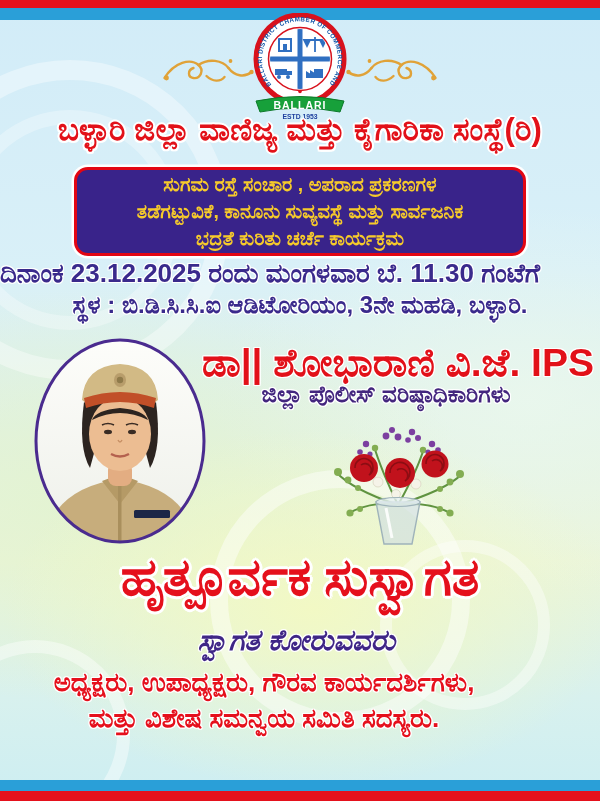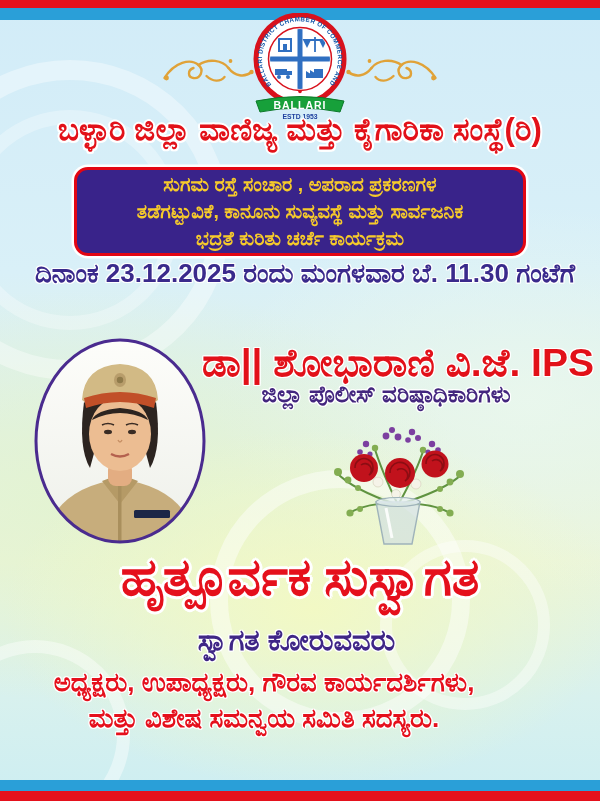--- a/index.html
+++ b/index.html
@@ -31,26 +31,26 @@
   .ow{text-shadow:2px 0 0 #fff,-2px 0 0 #fff,0 2px 0 #fff,0 -2px 0 #fff,1.5px 1.5px 0 #fff,-1.5px 1.5px 0 #fff,1.5px -1.5px 0 #fff,-1.5px -1.5px 0 #fff;}
   .ow-thin{text-shadow:1px 0 0 #fff,-1px 0 0 #fff,0 1px 0 #fff,0 -1px 0 #fff,1px 1px 0 #fff,-1px -1px 0 #fff,1px -1px 0 #fff,-1px 1px 0 #fff;}
   .ow-big{text-shadow:3px 0 0 #fff,-3px 0 0 #fff,0 3px 0 #fff,0 -3px 0 #fff,2px 2px 0 #fff,-2px 2px 0 #fff,2px -2px 0 #fff,-2px -2px 0 #fff;font-family:Liberation Serif, serif;}
   .title{left:0;top:112px;width:600px;font-size:31px;font-weight:bold;color:#e21119;white-space:nowrap;letter-spacing:0.2px;}
   .notice-box{
     left:74px;top:167px;width:452px;height:89px;background:#39238a;
     border:3px solid #e30613;border-radius:14px;box-shadow:0 0 0 2.5px #ffffff;
     display:flex;flex-direction:column;justify-content:center;padding:2px 8px;
   }
   .notice-line{color:#f6ca2b;font-weight:bold;font-size:19.5px;line-height:27px;text-align:center;white-space:nowrap;}
-  .date-line{left:0;top:258px;width:508px;font-size:26px;font-weight:bold;color:#3a2a8c;white-space:nowrap;margin-left:35px;}
+  .date-line{left:0;top:258px;width:508px;font-size:26px;font-weight:bold;color:#3a2a8c;white-space:nowrap;}
   .venue-line{left:0;top:291px;width:600px;font-size:24px;font-weight:bold;color:#3a2a8c;white-space:nowrap;}
   .guest-name{left:200px;top:341px;width:396px;font-size:39px;font-weight:bold;color:#e21119;white-space:nowrap;}
   .guest-desig{left:192px;top:381px;width:388px;font-size:23px;font-weight:bold;color:#43267e;white-space:nowrap;}
   .welcome-h{left:0;top:548px;width:600px;font-size:52px;font-weight:bold;color:#e5101c;white-space:nowrap;}
-  .welcome-sub{left:0;top:624px;width:593px;font-size:29px;font-weight:bold;color:#3f2686;white-space:nowrap;}
+  .welcome-sub{left:0;top:624px;width:593px;font-size:29px;font-weight:bold;color:#3f2686;white-space:nowrap;font-style:italic;}
   .welcomers{left:0;top:664px;width:528px;font-size:26px;line-height:36px;font-weight:bold;color:#e5101c;}
   .welcomers div{white-space:nowrap;}
 </style>
 </head>
 <body>
 
 <div class="poster">
 
   <div class="swirl sw1"></div>
   <div class="swirl sw2"></div>
@@ -127,20 +127,21 @@
 
   <div class="abs ctr title ow">ಬಳ್ಳಾರಿ ಜಿಲ್ಲಾ ವಾಣಿಜ್ಯ ಮತ್ತು ಕೈಗಾರಿಕಾ ಸಂಸ್ಥೆ(ರಿ)</div>
 
   <div class="abs notice-box">
     <div class="notice-line">ಸುಗಮ ರಸ್ತೆ ಸಂಚಾರ , ಅಪರಾದ ಪ್ರಕರಣಗಳ</div>
     <div class="notice-line">ತಡೆಗಟ್ಟುವಿಕೆ, ಕಾನೂನು ಸುವ್ಯವಸ್ಥೆ ಮತ್ತು ಸಾರ್ವಜನಿಕ</div>
     <div class="notice-line">ಭದ್ರತೆ ಕುರಿತು ಚರ್ಚೆ ಕಾರ್ಯಕ್ರಮ</div>
   </div>
 
   <div class="abs ctr date-line ow-thin">ದಿನಾಂಕ 23.12.2025 ರಂದು ಮಂಗಳವಾರ ಬೆ. 11.30 ಗಂಟೆಗೆ</div>
+  <div class="abs ctr venue-line ow-thin">ಸ್ಥಳ : ಬಿ.ಡಿ.ಸಿ.ಸಿ.ಐ ಆಡಿಟೋರಿಯಂ, 3ನೇ ಮಹಡಿ, ಬಳ್ಳಾರಿ.</div>
 
   <svg class="abs" style="left:32px;top:336px;" width="176" height="210" viewBox="0 0 176 210">
     <defs>
       <clipPath id="ovalClip">
           <ellipse cx="88" cy="105" rx="84" ry="101"></ellipse>
         </clipPath>
       <linearGradient id="photoBg" x1="0" y1="0" x2="0" y2="1">
         <stop offset="0" stop-color="#fdfdfa"></stop>
           <stop offset="1" stop-color="#eef0ea"></stop>
       </linearGradient>

